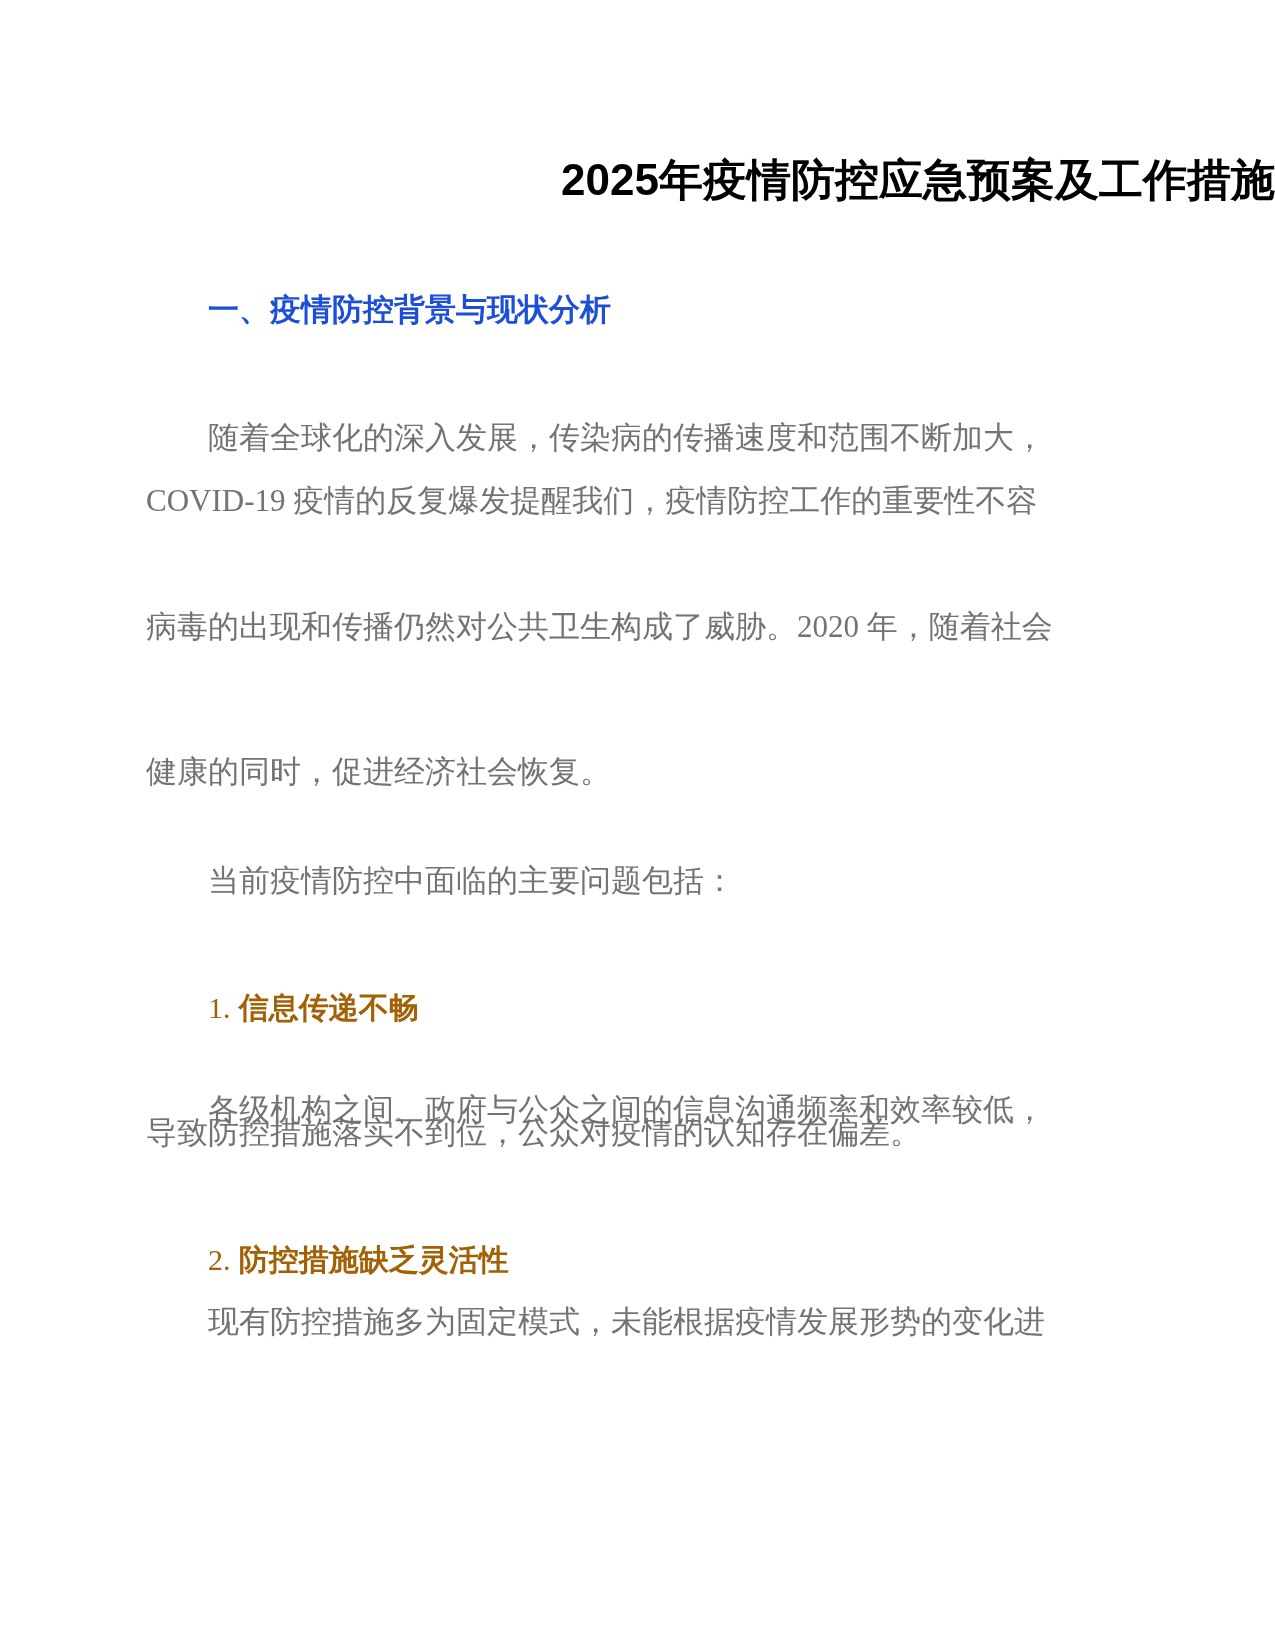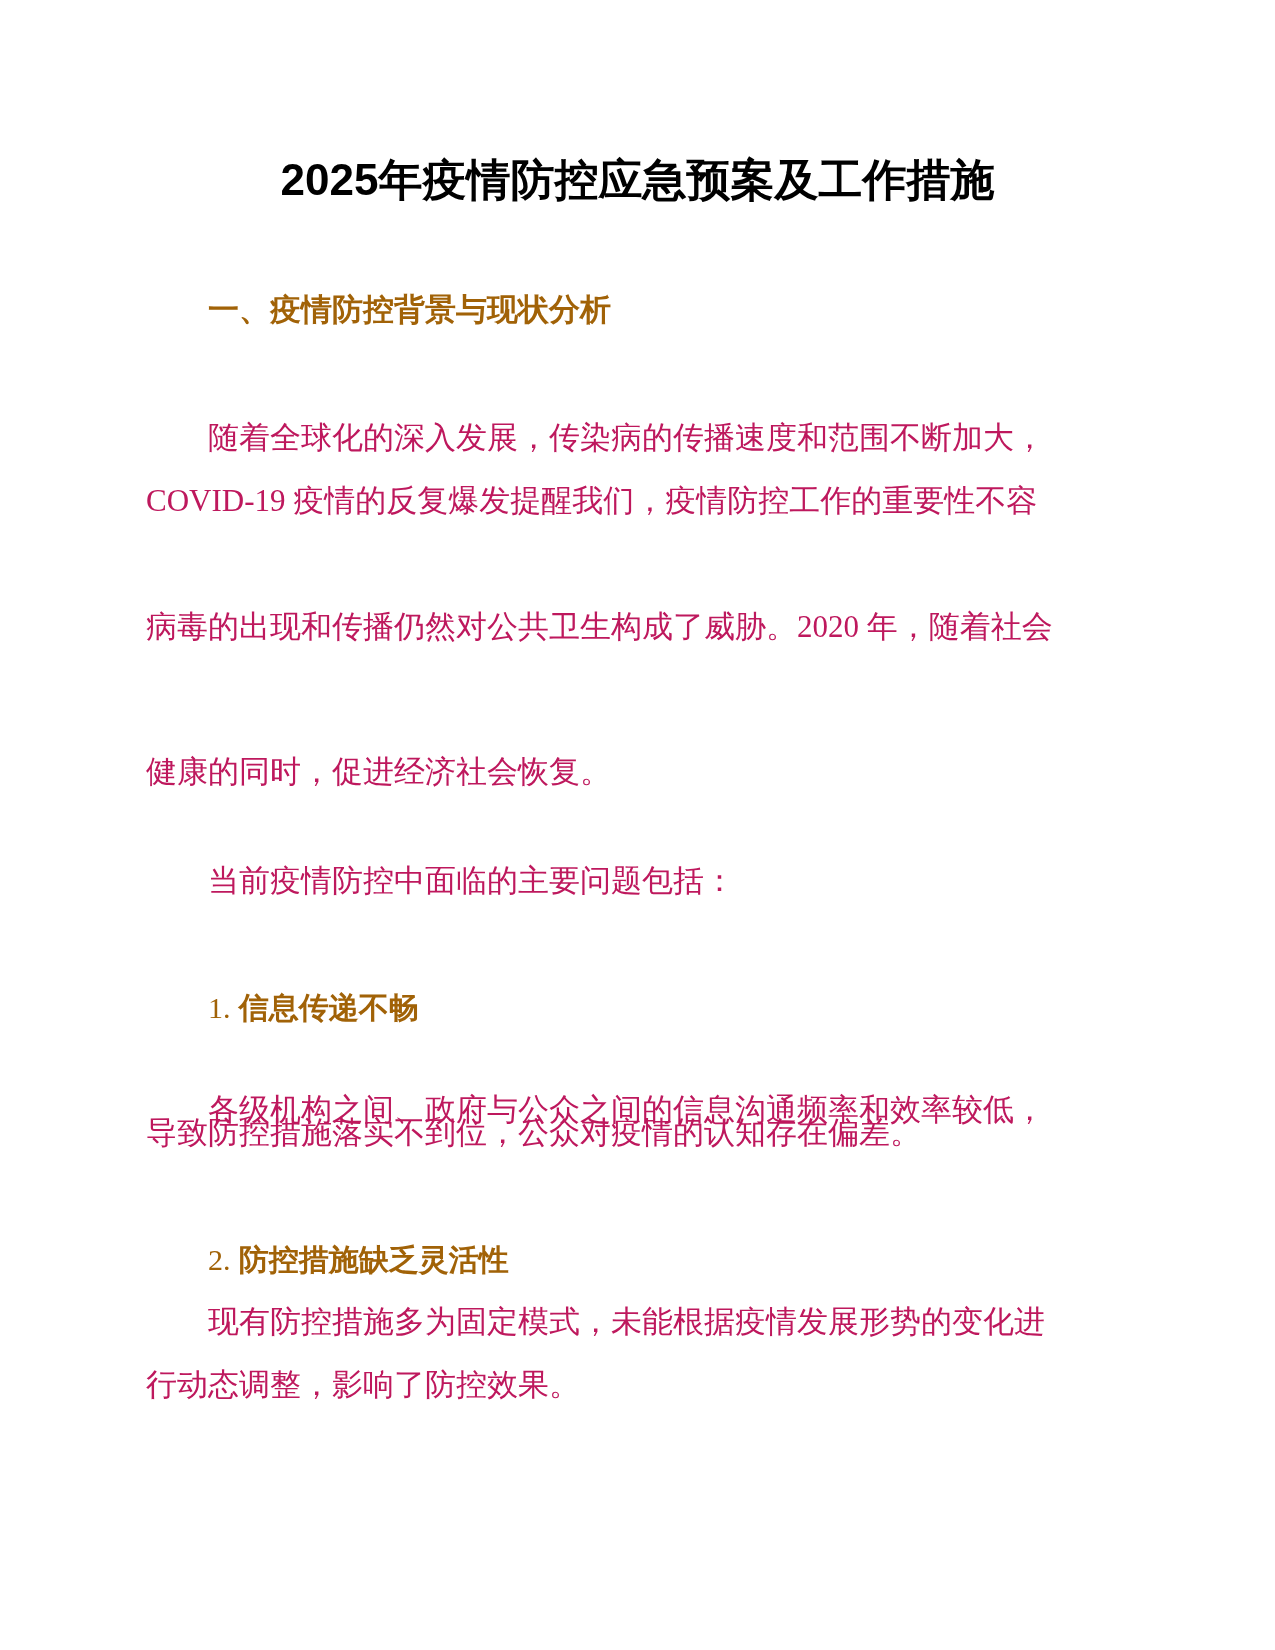--- a/index.html
+++ b/index.html
@@ -21,56 +21,56 @@
     top: 0;
     width: 1275px;
     height: 1650px;
     background: #ffffff;
   }
   .title {
     position: absolute;
     left: 0;
     width: 1275px;
     top: 148px;
-    text-align: center;
+    text-align: right;
     font-family: "Liberation Sans", "DejaVu Sans", sans-serif;
     font-weight: bold;
     font-size: 44px;
     line-height: 60px;
     color: #000000;
     letter-spacing: 0px;
   }
   .heading {
     position: absolute;
     left: 208px;
     font-family: "Liberation Sans", "DejaVu Sans", sans-serif;
     font-weight: bold;
     font-size: 31px;
     line-height: 44px;
-    color: #a16207;
+    color: #1d4ed8;
   }
   .subheading {
     position: absolute;
     left: 208px;
     font-family: "Liberation Sans", "DejaVu Sans", sans-serif;
     font-weight: bold;
     font-size: 30px;
     line-height: 44px;
     color: #a16207;
   }
   .subheading .num {
     font-family: "Liberation Serif", "DejaVu Serif", serif;
     font-weight: normal;
   }
   .line {
     position: absolute;
     font-family: "Liberation Serif", "DejaVu Serif", serif;
     font-size: 31px;
     line-height: 44px;
-    color: #be185d;
+    color: #737373;
     white-space: nowrap;
   }
   .indent { left: 208px; }
   .flush { left: 146px; text-align: right; }
 </style>
 </head>
 <body>
 
 <div class="page">
 
@@ -90,15 +90,14 @@
     <span>信息传递不畅</span>
   </div>
   <div class="line indent" style="top:1048px;margin-top:40px;">各级机构之间、政府与公众之间的信息沟通频率和效率较低，</div>
   <div class="line flush" style="top:1111px;">导致防控措施落实不到位，公众对疫情的认知存在偏差。</div>
 
   <div class="subheading" style="top:1238px;">
     <span class="num">2.</span>
     <span>防控措施缺乏灵活性</span>
   </div>
   <div class="line indent" style="top:1300px;">现有防控措施多为固定模式，未能根据疫情发展形势的变化进</div>
-  <div class="line flush" style="top:1363px;">行动态调整，影响了防控效果。</div>
 
 </div>
 
 </body></html>

